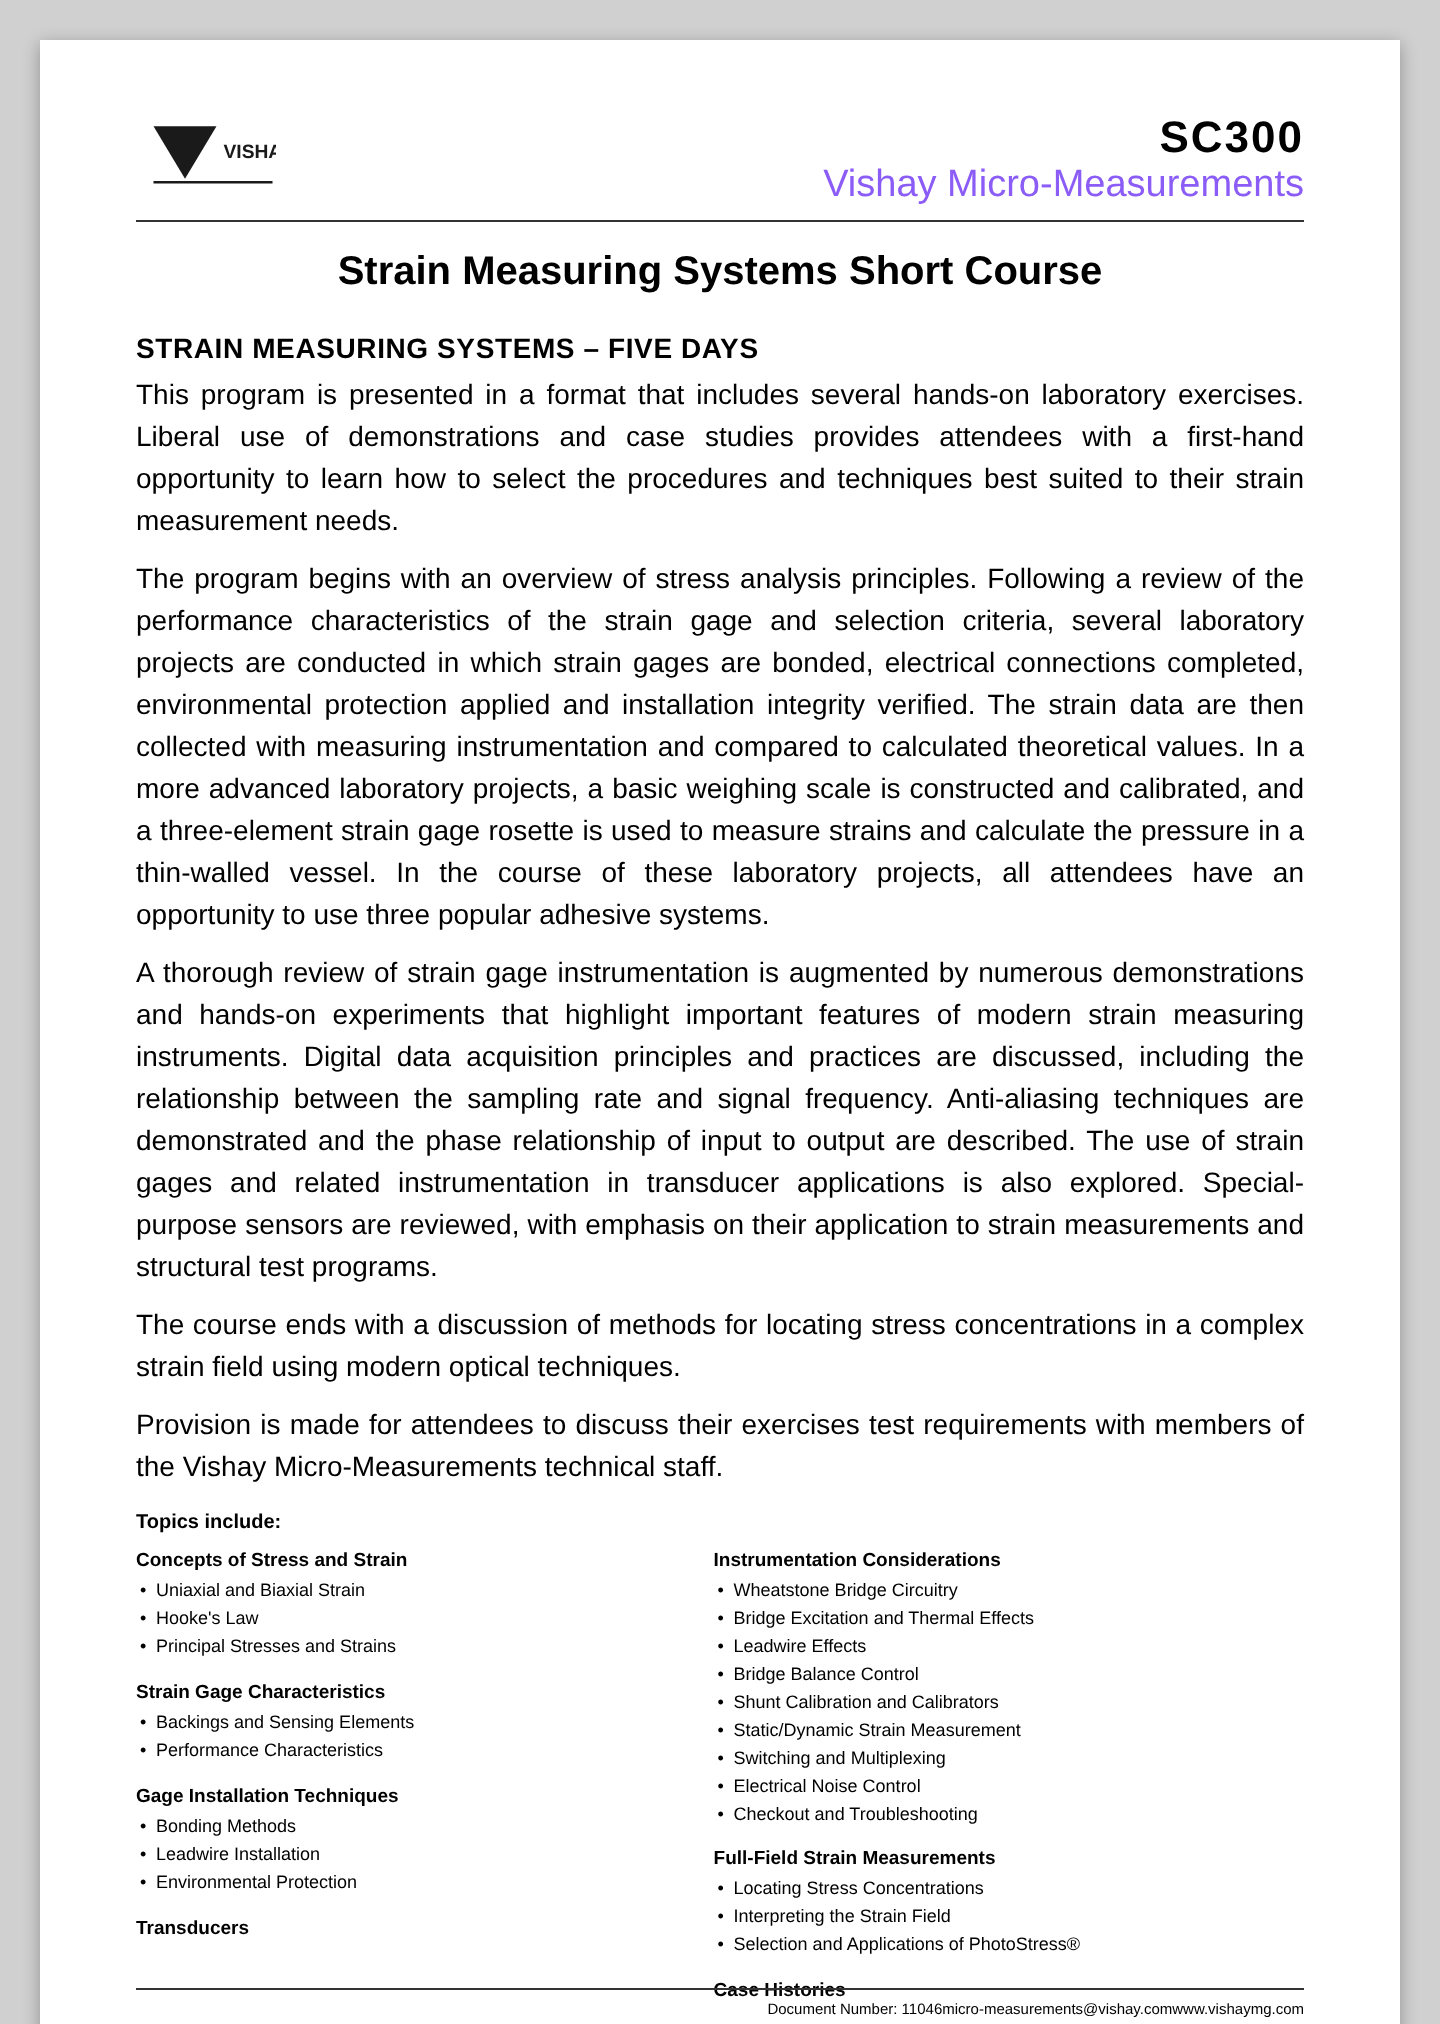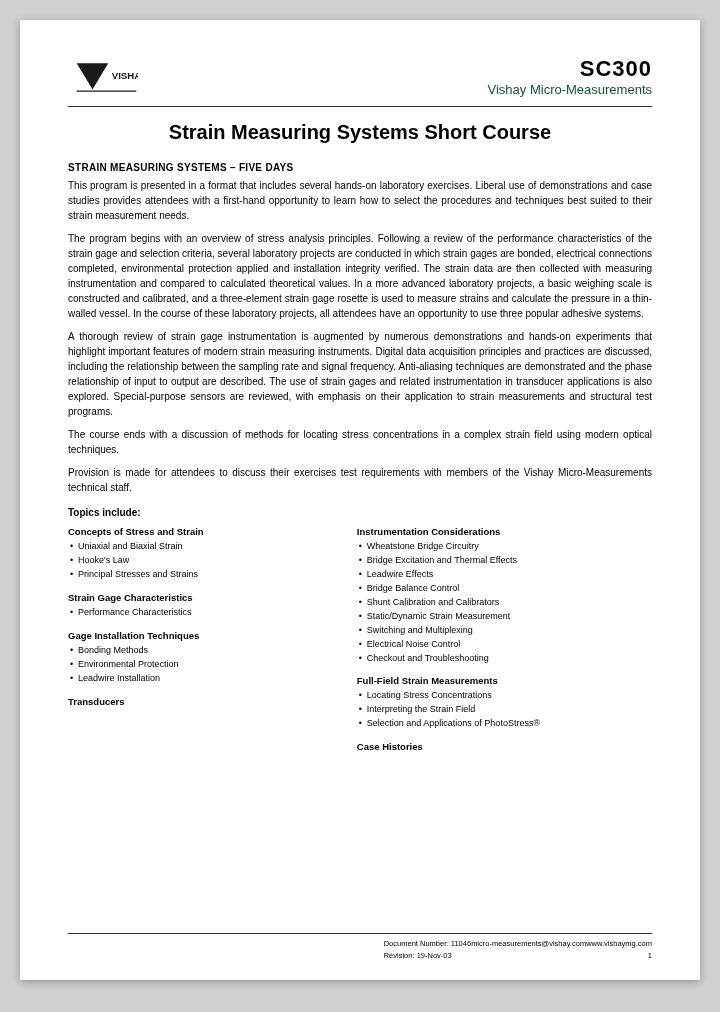--- a/index.html
+++ b/index.html
@@ -37,47 +37,47 @@
     .header-right {
       text-align: right;
     }
     .header-doc-id {
       font-size: 22px;
       font-weight: bold;
       font-family: Arial, sans-serif;
       letter-spacing: 1px;
     }
     .header-company {
-      font-size: 13px;
-      font-family: Arial, sans-serif;
-      color: #14532d;
+      font-size: 19px;
+      font-family: Arial, sans-serif;
+      color: #8b5cf6;
       text-align: center;
     }
     .header-divider {
       border: none;
       border-top: 1.5px solid #333;
       margin: 4px 0 10px 0;
     }
     .doc-title {
       text-align: center;
       font-size: 20px;
       font-weight: bold;
       font-family: Arial, sans-serif;
       margin: 14px 0 18px 0;
     }
     .section-heading {
-      font-size: 10px;
+      font-size: 14px;
       font-weight: bold;
       font-family: Arial, sans-serif;
       margin-bottom: 5px;
       text-transform: uppercase;
       letter-spacing: 0.3px;
     }
     .body-text {
-      font-size: 10px;
+      font-size: 14px;
       line-height: 1.5;
       text-align: justify;
       margin-bottom: 8px;
       font-family: Arial, sans-serif;
     }
     .topics-label {
       font-size: 10px;
       font-weight: bold;
       font-family: Arial, sans-serif;
       margin: 12px 0 8px 0;
@@ -192,30 +192,31 @@
         <ul class="topic-list">
           <li>Uniaxial and Biaxial Strain</li>
           <li>Hooke's Law</li>
           <li>Principal Stresses and Strains</li>
         </ul>
       </div>
 
       <div class="topic-group">
         <div class="topic-group-title">Strain Gage Characteristics</div>
         <ul class="topic-list">
+          <li>Backings and Sensing Elements</li>
           <li>Performance Characteristics</li>
         </ul>
       </div>
 
       <div class="topic-group">
         <div class="topic-group-title">Gage Installation Techniques</div>
         <ul class="topic-list">
           <li>Bonding Methods</li>
+          <li>Leadwire Installation</li>
           <li>Environmental Protection</li>
-          <li>Leadwire Installation</li>
         </ul>
       </div>
 
       <div class="topic-group">
         <div class="topic-group-title">Transducers</div>
       </div>
     </div>
 
     <div class="col-right">
 

